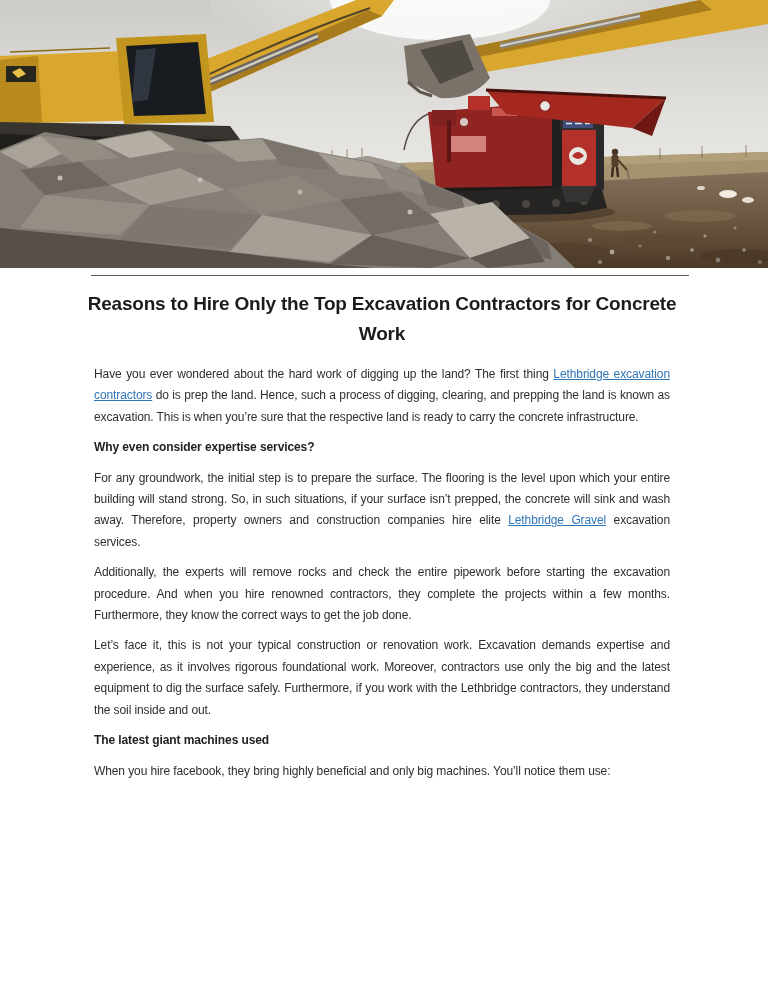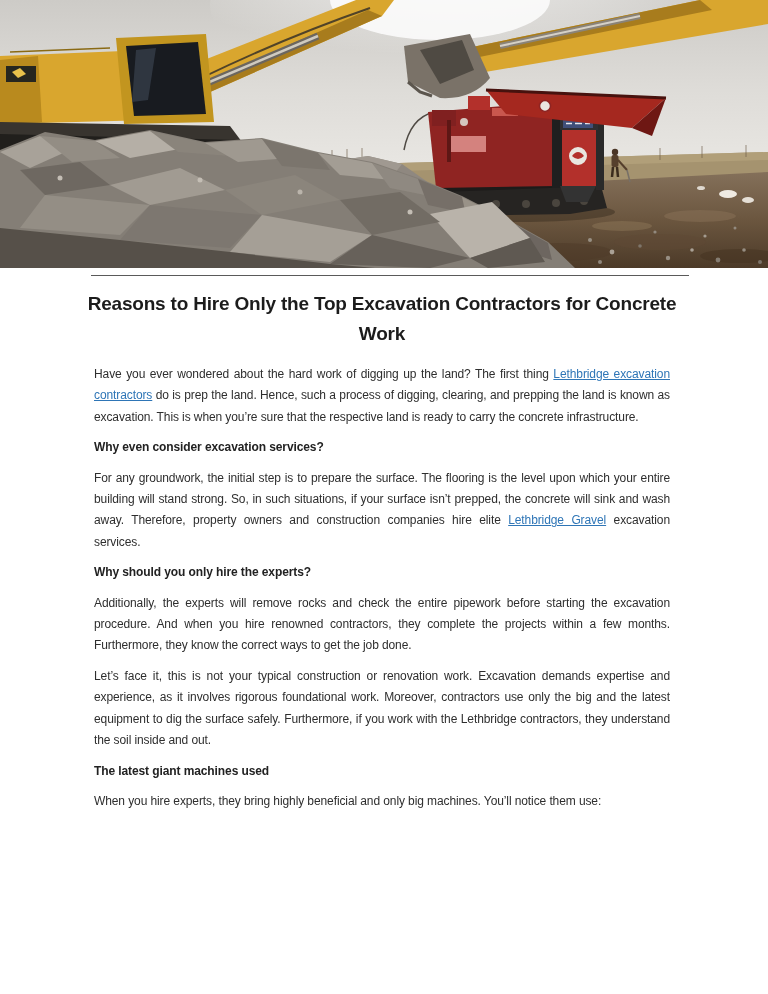--- a/index.html
+++ b/index.html
@@ -251,28 +251,27 @@
 
   <hr class="rule">
 
   <div class="content">
 
     <h1 class="doc-title">Reasons to Hire Only the Top Excavation Contractors for Concrete Work</h1>
 
     <p class="body-para"><span>Have you ever wondered about the hard work of digging up the land? The first thing </span><a class="doc-link">Lethbridge excavation contractors</a><span> do is prep the land. Hence, such a process of digging, clearing, and prepping the land is known as excavation. This is when you’re sure that the respective land is ready to carry the concrete infrastructure.</span></p>
 
 
-    <h2 class="doc-heading">Why even consider excavation services?</h2>
+    <h2 class="doc-heading">Why even consider expertise services?</h2>
 
     <p class="body-para"><span>For any groundwork, the initial step is to prepare the surface. The flooring is the level upon which your entire building will stand strong. So, in such situations, if your surface isn’t prepped, the concrete will sink and wash away. Therefore, property owners and construction companies hire elite </span><a class="doc-link">Lethbridge Gravel</a><span> excavation services.</span></p>
 
-    <h2 class="doc-heading">Why should you only hire the experts?</h2>
 
     <p class="body-para">Additionally, the experts will remove rocks and check the entire pipework before starting the excavation procedure. And when you hire renowned contractors, they complete the projects within a few months. Furthermore, they know the correct ways to get the job done.</p>
 
     <p class="body-para">Let’s face it, this is not your typical construction or renovation work. Excavation demands expertise and experience, as it involves rigorous foundational work. Moreover, contractors use only the big and the latest equipment to dig the surface safely. Furthermore, if you work with the Lethbridge contractors, they understand the soil inside and out.</p>
 
     <h2 class="doc-heading">The latest giant machines used</h2>
 
-    <p class="body-para">When you hire experts, they bring highly beneficial and only big machines. You’ll notice them use:</p>
+    <p class="body-para">When you hire facebook, they bring highly beneficial and only big machines. You’ll notice them use:</p>
 
   </div>
 </div>
 
 </body></html>

